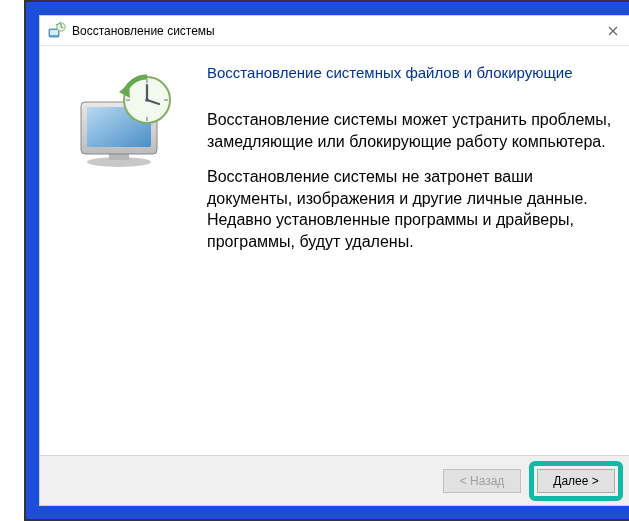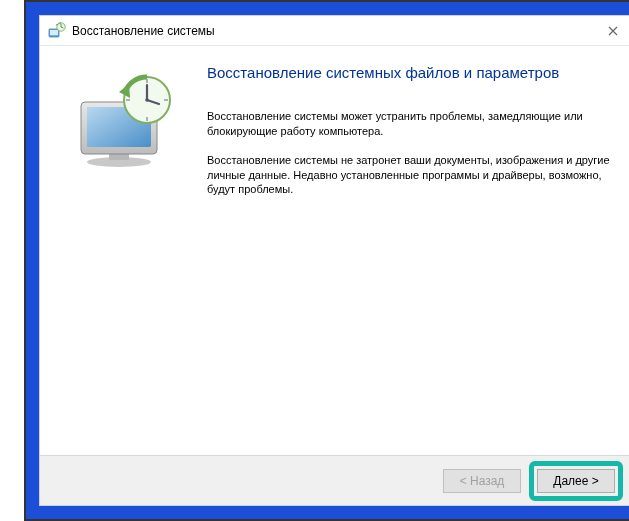--- a/index.html
+++ b/index.html
@@ -79,21 +79,21 @@
       flex: 1;
       padding-left: 8px;
     }
     .heading {
       font-size: 15px;
       color: #003399;
       margin-bottom: 28px;
       font-weight: normal;
     }
     .para {
-      font-size: 11px;
+      font-size: 16px;
       color: #000;
       line-height: 1.35;
       margin-bottom: 14px;
     }
     .footer {
       height: 50px;
       border-top: 1px solid #d8d8d8;
       background: #f0f0f0;
       display: flex;
       align-items: center;
@@ -181,23 +181,23 @@
               <linearGradient id="screengrad" x1="0" y1="0" x2="1" y2="1">
                 <stop offset="0" stop-color="#b8d8f0"></stop>
                 <stop offset="1" stop-color="#4a8fc8"></stop>
               </linearGradient>
             </defs>
           </svg>
         </div>
       </div>
 
       <div class="right-col">
-        <h2 class="heading">Восстановление системных файлов и параметров</h2>
+        <h2 class="heading">Восстановление системных файлов и блокирующие</h2>
         <p class="para">Восстановление системы может устранить проблемы, замедляющие или блокирующие работу компьютера.</p>
-        <p class="para">Восстановление системы не затронет ваши документы, изображения и другие личные данные. Недавно установленные программы и драйверы, возможно, будут проблемы.</p>
+        <p class="para">Восстановление системы не затронет ваши документы, изображения и другие личные данные. Недавно установленные программы и драйверы, программы, будут удалены.</p>
       </div>
     </div>
 
     <div class="footer">
       <button class="btn" disabled="">&lt; Назад</button>
       <span class="highlight-box">
         <button class="btn">Далее &gt;</button>
       </span>
     </div>
   </div>

